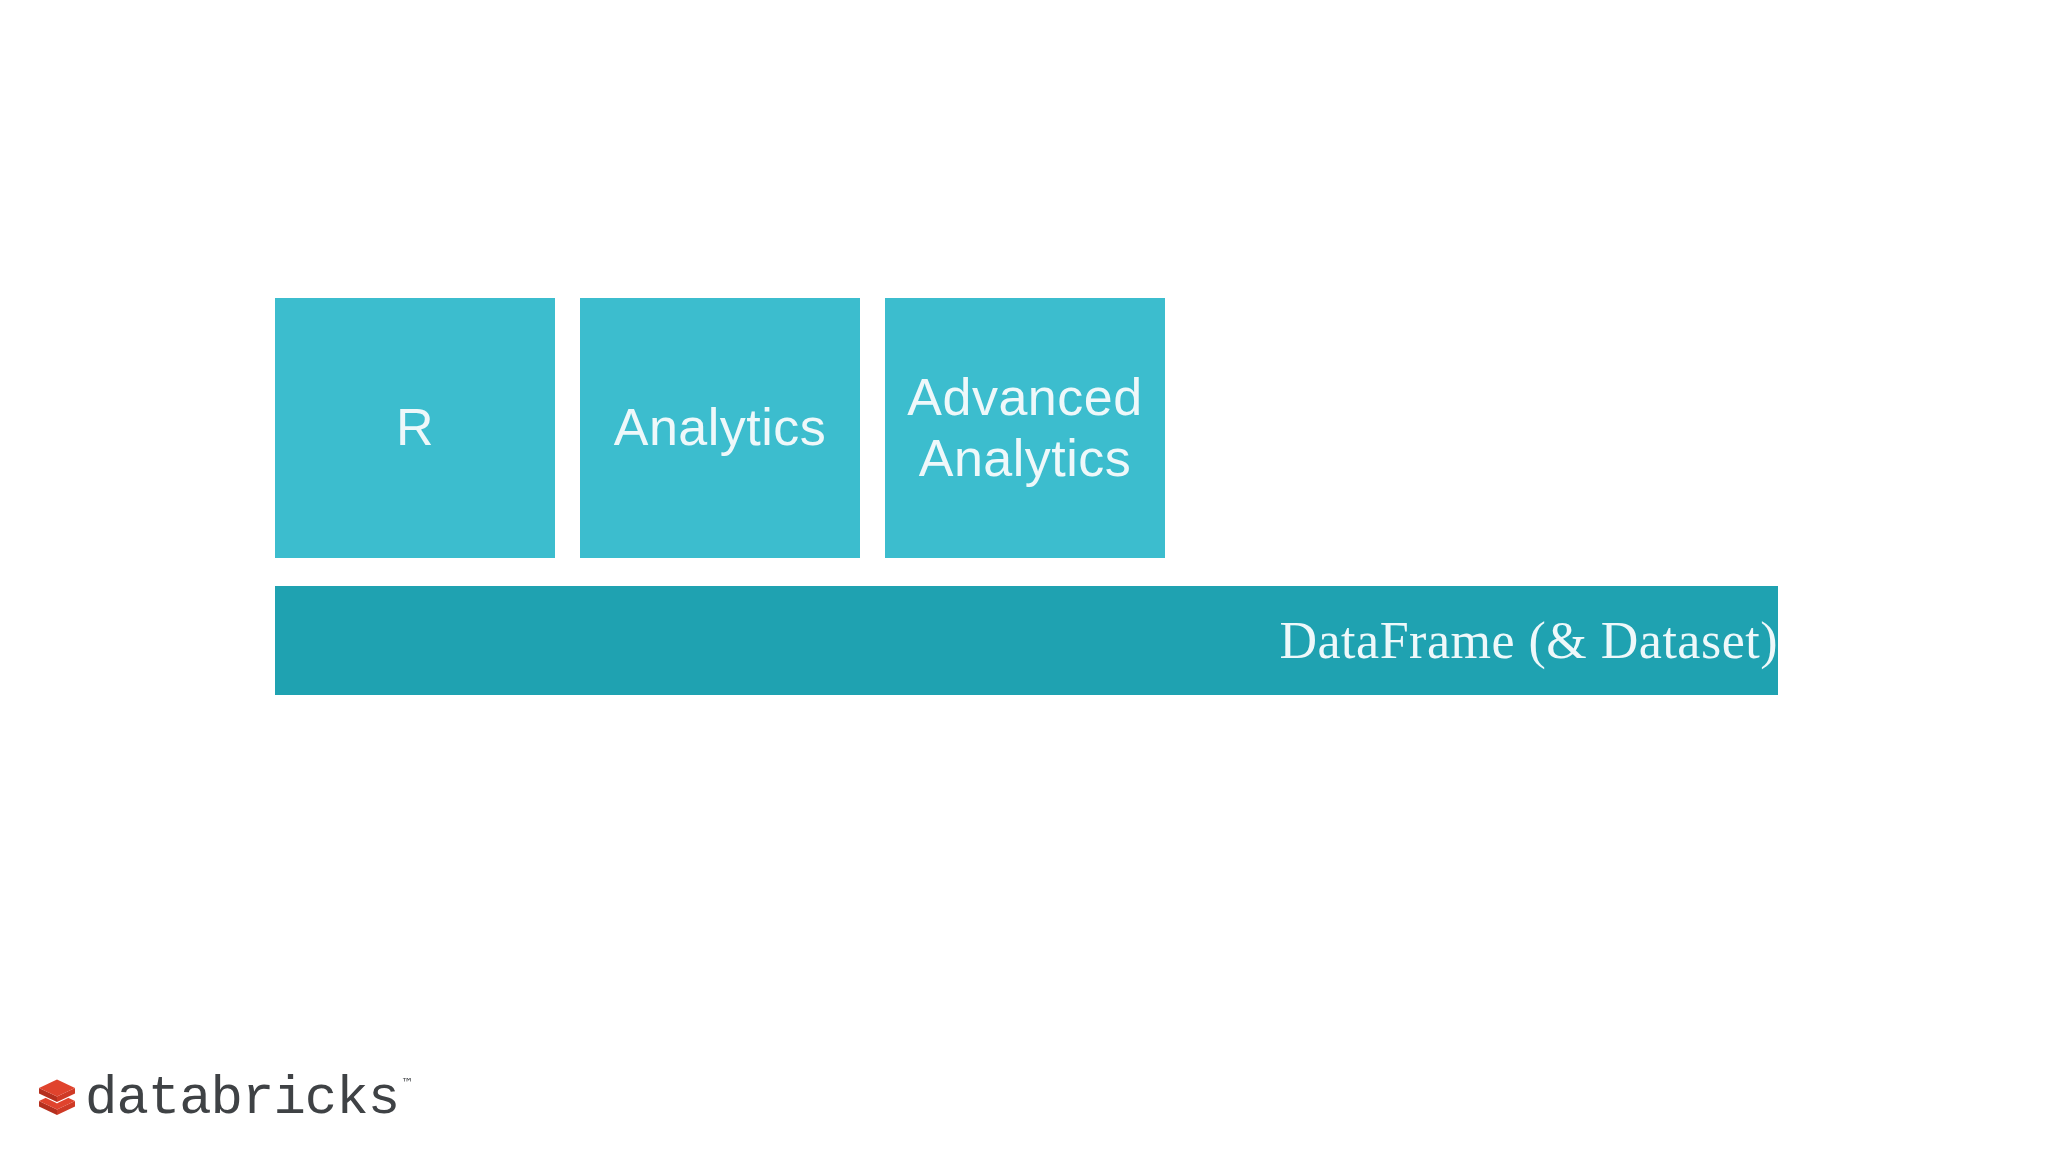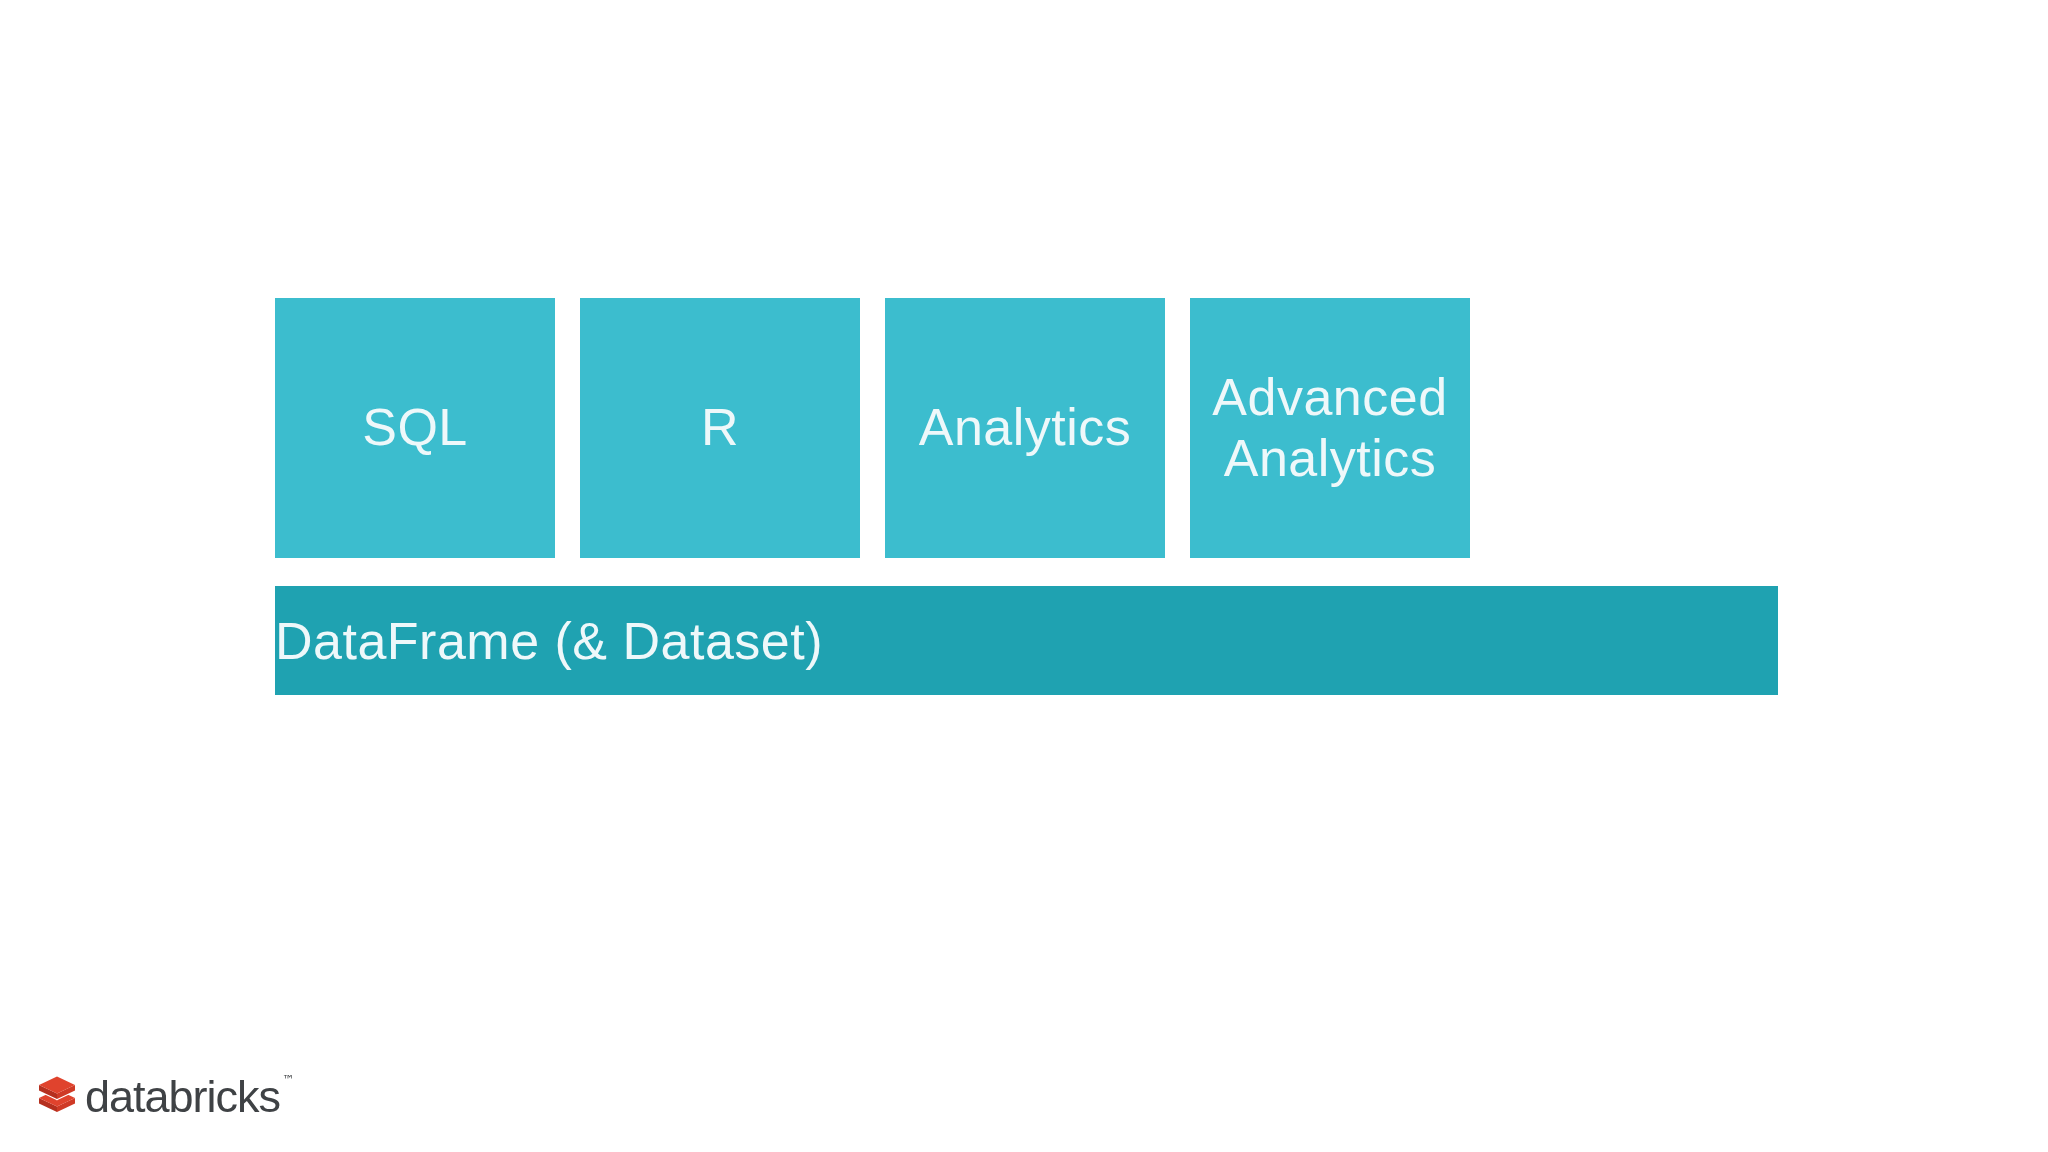--- a/index.html
+++ b/index.html
@@ -39,65 +39,63 @@
   }
   .layer-bar {
     position: absolute;
     left: 275px;
     width: 1503px;
     height: 109px;
     background: var(--bar-fill, #1fa2b1);
     color: var(--box-text, #eef8fa);
     display: flex;
     align-items: center;
-    justify-content: flex-start;
+    justify-content: flex-end;
     font-size: 52px;
     font-weight: 300;
     letter-spacing: 0.5px;
+    font-family: Liberation Serif, serif;
   }
   .layer-dataframe { top: 586px; }
   .layer-tungsten  { top: 722px; }
   .footer-logo {
     position: absolute;
     left: 37px;
     top: 1072px;
     display: flex;
     align-items: center;
   }
   .logo-bricks {
     width: 40px;
     height: 48px;
     margin-right: 8px;
   }
   .logo-wordmark {
-    font-family: Liberation Sans, sans-serif;
-    font-size: 45px;
+    font-family: Liberation Mono, monospace;
+    font-size: 54px;
     color: var(--logo-text, #3f4245);
     letter-spacing: -1px;
     line-height: 1;
   }
   .logo-tm {
     font-family: "DejaVu Sans", sans-serif;
     font-size: 12px;
     color: var(--logo-text, #3f4245);
     vertical-align: top;
     position: relative;
     top: -16px;
     left: 2px;
   }
 </style>
 </head>
 <body>
 
 <div class="slide">
 
   <div class="api-row">
-    <div class="api-box">
-      <span>SQL</span>
-    </div>
     <div class="api-box">
       <span>R</span>
     </div>
     <div class="api-box">
       <span>Analytics</span>
     </div>
     <div class="api-box">
       <span>Advanced Analytics</span>
     </div>
   </div>

